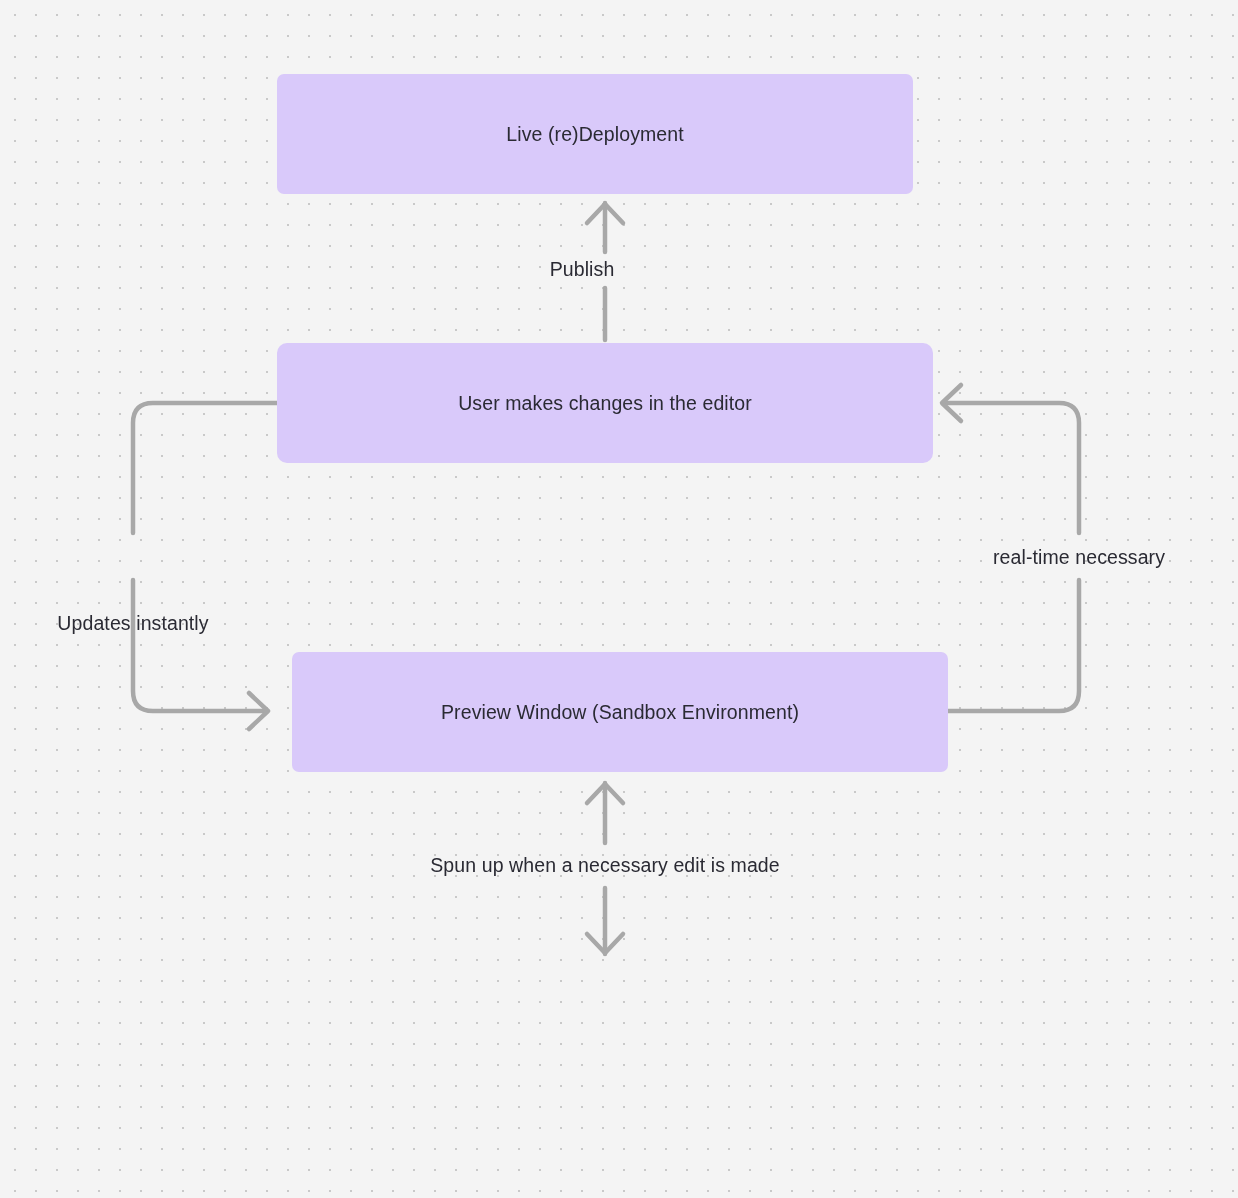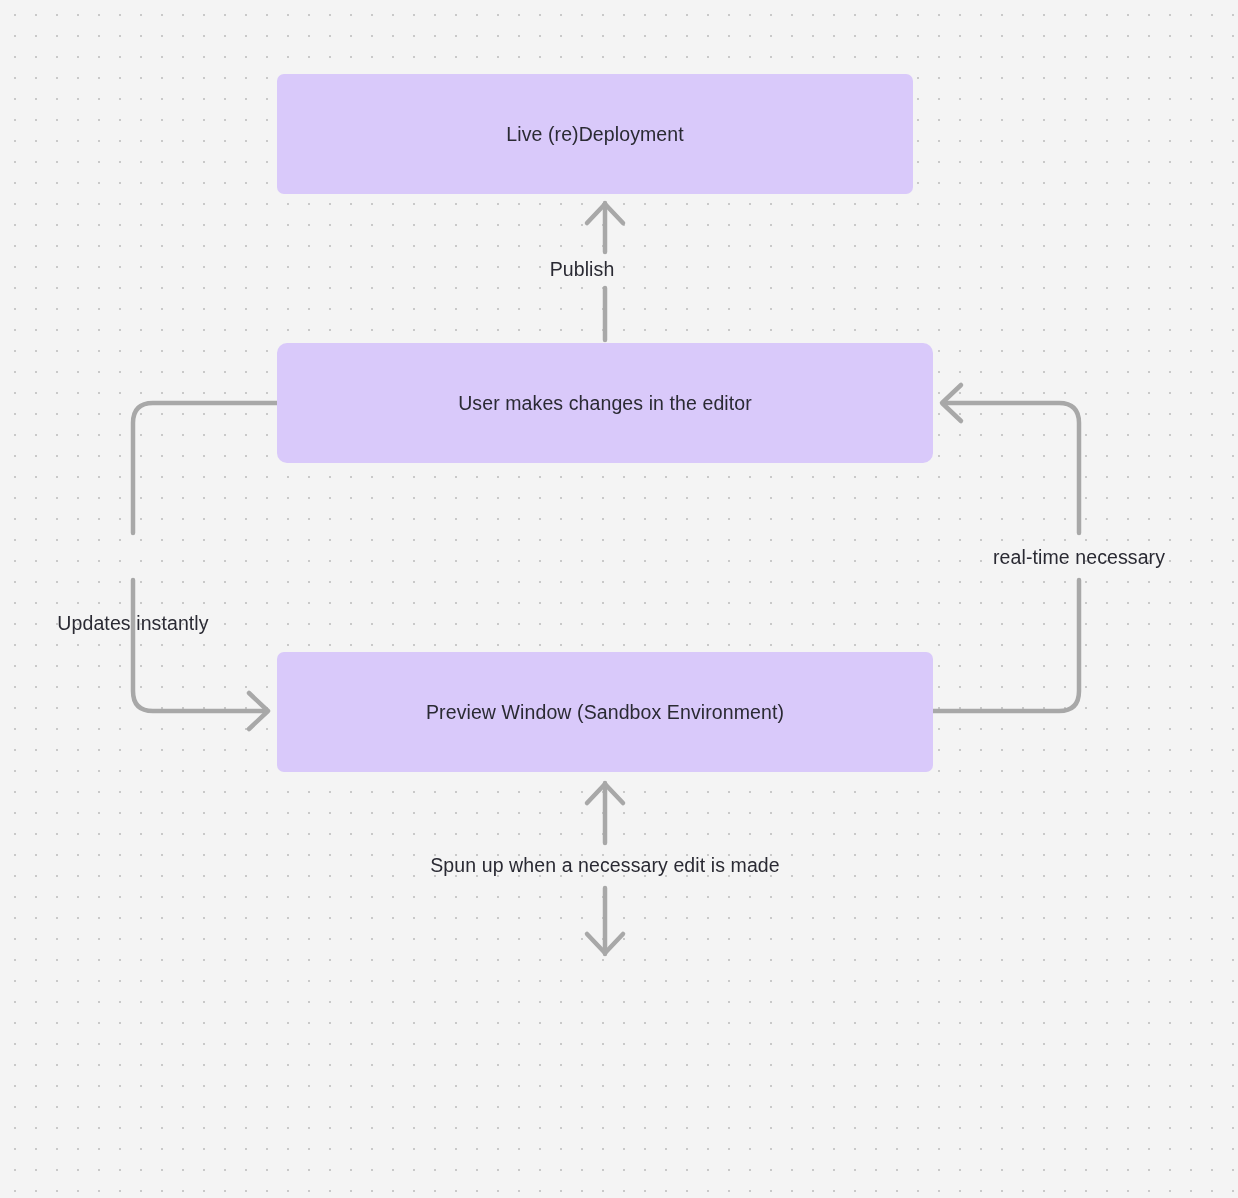--- a/index.html
+++ b/index.html
@@ -85,21 +85,21 @@
   </svg>
 
   <div class="node" style="left:277px; top:74px; width:636px; height:120px;">
     <span>Live (re)Deployment</span>
   </div>
 
   <div class="node" style="left:277px; top:343px; width:656px; height:120px;border-radius:10px;">
     <span>User makes changes in the editor</span>
   </div>
 
-  <div class="node" style="left:277px; top:652px; width:656px; height:120px;">
+  <div class="node" style="left:292px; top:652px; width:656px; height:120px;">
     <span>Preview Window (Sandbox Environment)</span>
   </div>
 
 
   <div class="edge-label center" style="left:582px; top:270px;">Publish</div>
 
   <div class="edge-label center" style="left:133px; top:588px;margin-top:36px;">Updates instantly</div>
 
   <div class="edge-label center" style="left:1079px; top:558px;">real-time necessary</div>
 

